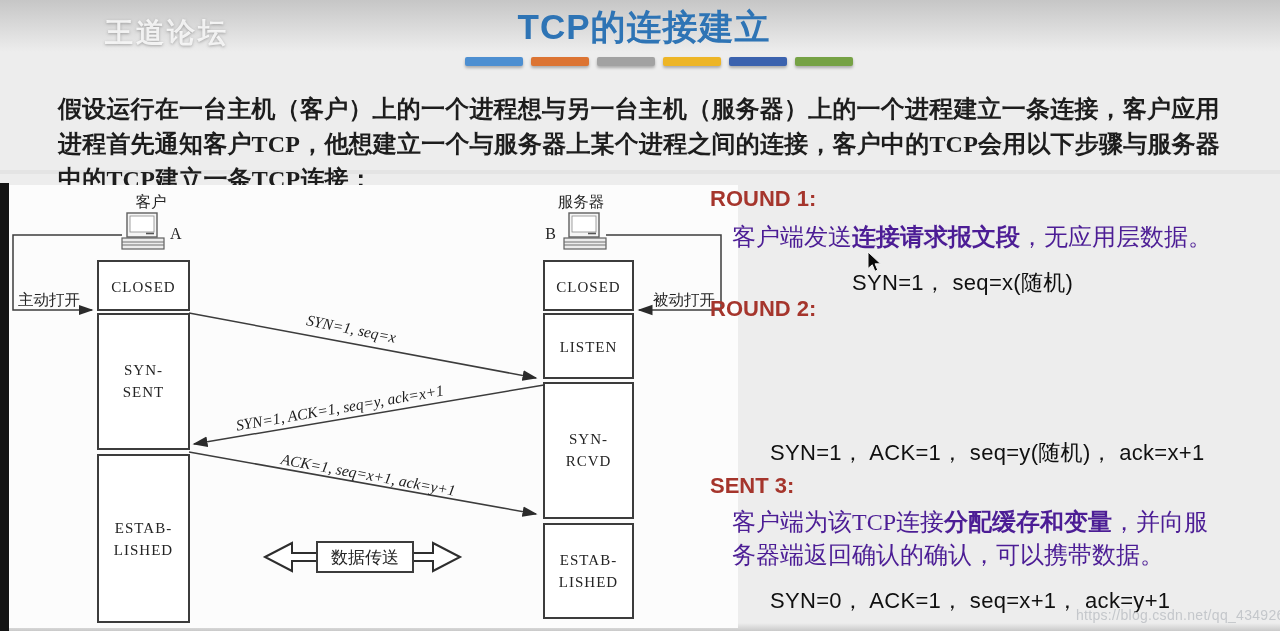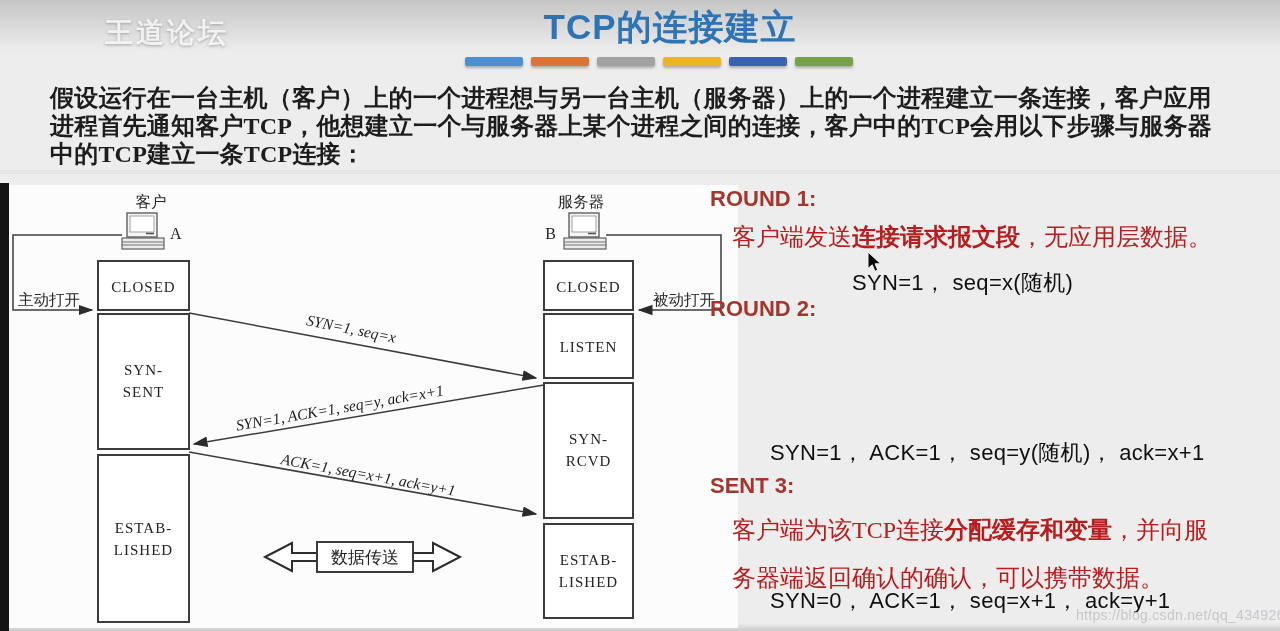--- a/index.html
+++ b/index.html
@@ -8,42 +8,42 @@
   .stage{position:absolute;inset:0;}
   .top-shade{position:absolute;left:0;top:0;width:100%;height:52px;
        background:linear-gradient(#c6c6c6,#ededed);}
   .seam{position:absolute;left:0;top:170px;width:100%;height:4px;background:#dcdcdc;opacity:.55;}
   .bottom-shade{position:absolute;left:0;bottom:0;width:100%;height:8px;
        background:linear-gradient(#ededed,#c9c9c9);}
   .brand{position:absolute;left:58px;top:14px;font:bold 28px "Liberation Sans",sans-serif;
        color:rgba(255,255,255,.82);text-shadow:0 1px 3px rgba(110,110,110,.55);letter-spacing:3px;margin-left:47px;}
   .ghost{position:absolute;left:160px;top:8px;font:bold italic 30px "Liberation Sans",sans-serif;
        color:rgba(255,255,255,.25);letter-spacing:3px;}
-  .title{position:absolute;left:470px;top:4px;width:400px;margin:0;text-align:center;
+  .title{position:absolute;left:444px;top:4px;width:400px;margin:0;text-align:center;
        font:bold 35px "Liberation Sans",sans-serif;color:#2e74b5;letter-spacing:1px;}
   .bars{position:absolute;left:465px;top:57px;display:flex;gap:8px;}
   .bar{display:block;width:58px;height:9px;border-radius:2px;box-shadow:0 2px 3px rgba(0,0,0,.28);}
-  .intro{position:absolute;left:50px;top:84px;width:1162px;margin:0;font-size:24px;line-height:28px;
+  .intro{position:absolute;left:50px;top:84px;width:1162px;margin:8px;font-size:24px;line-height:35px;
        color:#1d1d1d;font-weight:600;letter-spacing:.2px;}
   .diagram{position:absolute;left:0;top:183px;}
   .panel{fill:#fcfcfc;}
   .blackedge{fill:#141414;}
   .box{fill:#ffffff;stroke:#3c3c3c;stroke-width:2;}
   .wire{fill:none;stroke:#3c3c3c;stroke-width:1.5;}
   .st{font:15px "Liberation Serif",serif;fill:#242424;letter-spacing:1px;}
   .cjk{font:15.5px "Liberation Serif",serif;fill:#242424;}
   .hostl{font:16px "Liberation Serif",serif;fill:#242424;}
   .msg{font:italic 15.5px "Liberation Serif",serif;fill:#1c1c1c;}
   .mon{fill:#f5f5f5;stroke:#606060;stroke-width:1.4;}
   .scr{fill:#ffffff;stroke:#8a8a8a;stroke-width:.8;}
   .base{fill:#ececec;stroke:#606060;stroke-width:1.2;}
   .blk{fill:#ffffff;stroke:#2e2e2e;stroke-width:2;}
   .rounds{position:absolute;left:708px;top:183px;width:532px;height:448px;}
   .rh{position:absolute;left:2px;margin:0;font:bold 22px "Liberation Sans",sans-serif;color:#a5352c;}
-  .rb{position:absolute;left:24px;margin:0;font-size:24px;color:#b91c1c;font-weight:500;}
+  .rb{position:absolute;left:24px;margin:0;font-size:24px;color:#4c1d95;font-weight:500;}
   .rb b{font-weight:800;}
   .rf{position:absolute;margin:0;font:22px "Liberation Sans",sans-serif;color:#101010;letter-spacing:.3px;text-align:right;}
   .credit{position:absolute;left:1076px;top:607px;font:14px "Liberation Sans",sans-serif;
        color:#c4c7cb;letter-spacing:.3px;}
   .cursor{position:absolute;left:867px;top:252px;}
 </style>
 </head>
 <body>
 
 <div class="stage">
@@ -146,21 +146,21 @@
 
   <div class="rounds">
     <h3 class="rh" style="top:3px">ROUND 1:</h3>
     <p class="rb" style="top:37px;width:500px;line-height:35px"><span>客户端发送</span><b>连接请求报文段</b><span>，无应用层数据。</span></p>
     <p class="rf" style="top:85px;left:144px">SYN=1， seq=x(随机)</p>
 
     <h3 class="rh" style="top:113px">ROUND 2:</h3>
     <p class="rf" style="top:255px;left:62px">SYN=1， ACK=1， seq=y(随机)， ack=x+1</p>
 
     <h3 class="rh" style="top:290px">SENT 3:</h3>
-    <p class="rb" style="top:323px;width:482px;line-height:48px"><span>客户端为该TCP连接</span><b>分配缓存和变量</b><span>，并向服务器端返回确认的确认，可以携带数据。</span></p>
+    <p class="rb" style="top:323px;width:482px;line-height:33px"><span>客户端为该TCP连接</span><b>分配缓存和变量</b><span>，并向服务器端返回确认的确认，可以携带数据。</span></p>
     <p class="rf" style="top:403px;left:62px">SYN=0， ACK=1， seq=x+1， ack=y+1</p>
   </div>
 
   <svg class="cursor" width="15" height="22" viewBox="0 0 15 22">
     <polygon points="1,0 1,16.5 5.3,12.8 7.9,19.3 10.7,18 8.1,11.8 13.6,11.8" fill="#0a0a0a" stroke="#f4f4f4" stroke-width="1"></polygon>
   </svg>
 
   <div class="credit">https://blog.csdn.net/qq_43492699</div>
 </div>
 

